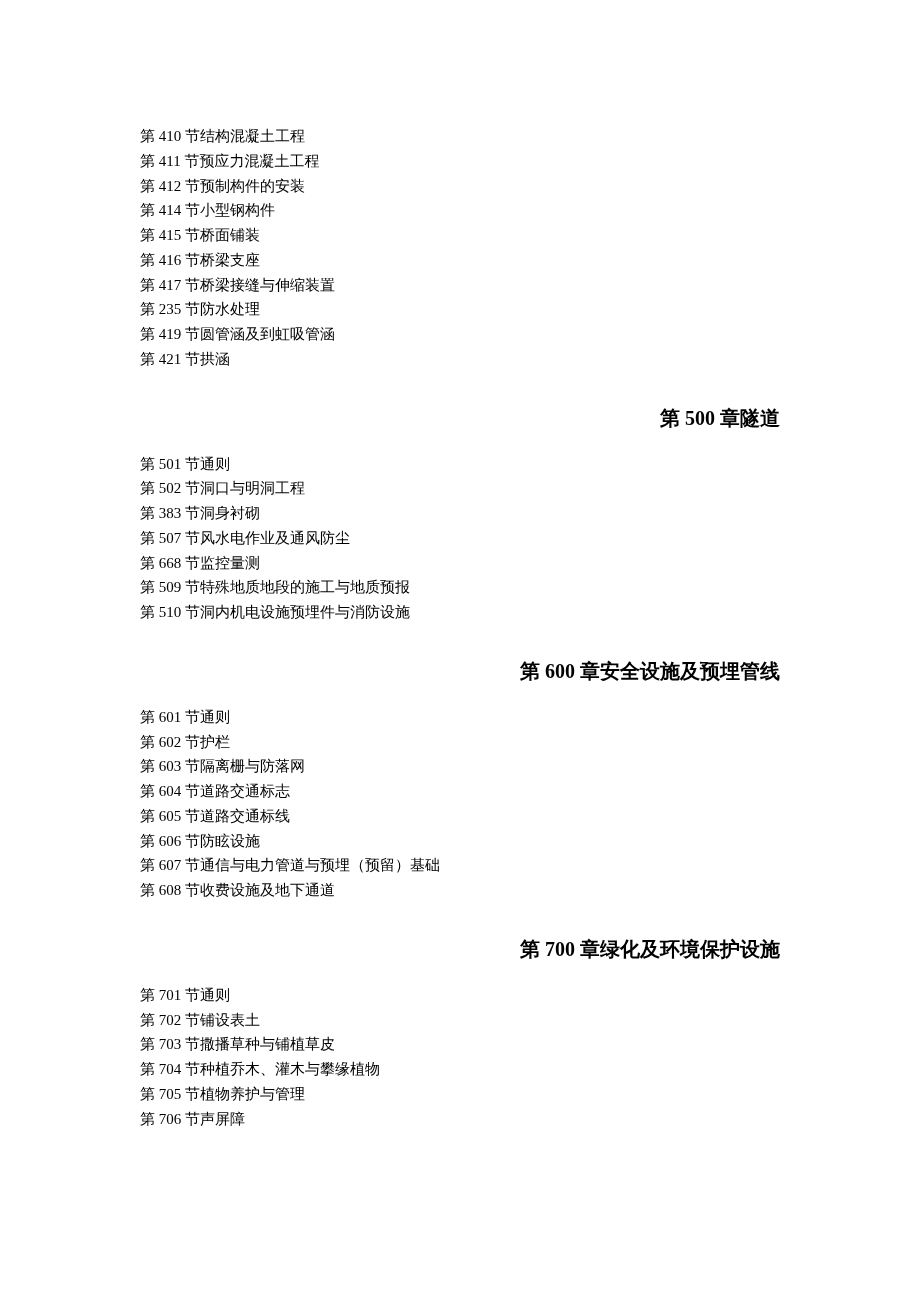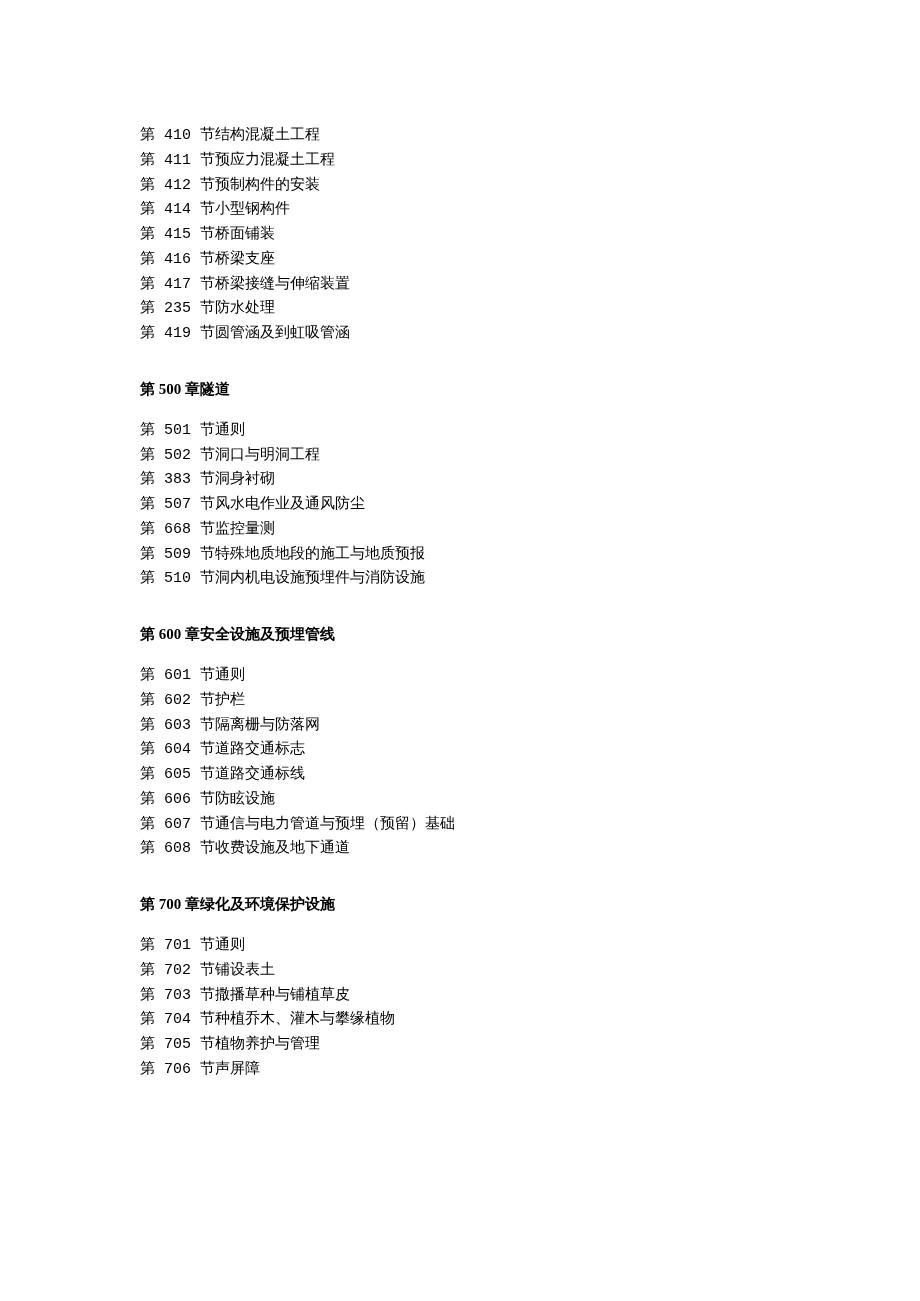--- a/index.html
+++ b/index.html
@@ -12,33 +12,32 @@
       line-height: 1.6;
     }
     .page {
       width: 920px;
       min-height: 1301px;
       padding: 124px 140px 100px 140px;
       box-sizing: border-box;
     }
     .section-items {
       margin-bottom: 30px;
-      font-family: Liberation Mono, monospace;
     }
     .section-item {
       display: block;
       margin: 0;
       padding: 0;
       line-height: 1.65;
     }
     .chapter-heading {
-      text-align: left;
+      text-align: right;
       font-weight: bold;
       margin: 12px 0 18px 0;
-      font-size: 15px;
+      font-size: 20px;
     }
     .chapter-num {
       font-weight: bold;
       font-family: "SimSun", "宋体", serif;
     }
   </style>
 </head>
 <body>
 
 <div class="page">
@@ -46,20 +45,21 @@
   <div class="section-items">
     <div class="section-item">第 410 节结构混凝土工程</div>
     <div class="section-item">第 411 节预应力混凝土工程</div>
     <div class="section-item">第 412 节预制构件的安装</div>
     <div class="section-item">第 414 节小型钢构件</div>
     <div class="section-item">第 415 节桥面铺装</div>
     <div class="section-item">第 416 节桥梁支座</div>
     <div class="section-item">第 417 节桥梁接缝与伸缩装置</div>
     <div class="section-item">第 235 节防水处理</div>
     <div class="section-item">第 419 节圆管涵及到虹吸管涵</div>
+    <div class="section-item">第 421 节拱涵</div>
   </div>
 
   <div class="chapter-heading">
     <span>第</span><span class="chapter-num"> 500 </span><span>章隧道</span>
   </div>
 
   <div class="section-items">
     <div class="section-item">第 501 节通则</div>
     <div class="section-item">第 502 节洞口与明洞工程</div>
     <div class="section-item">第 383 节洞身衬砌</div>

